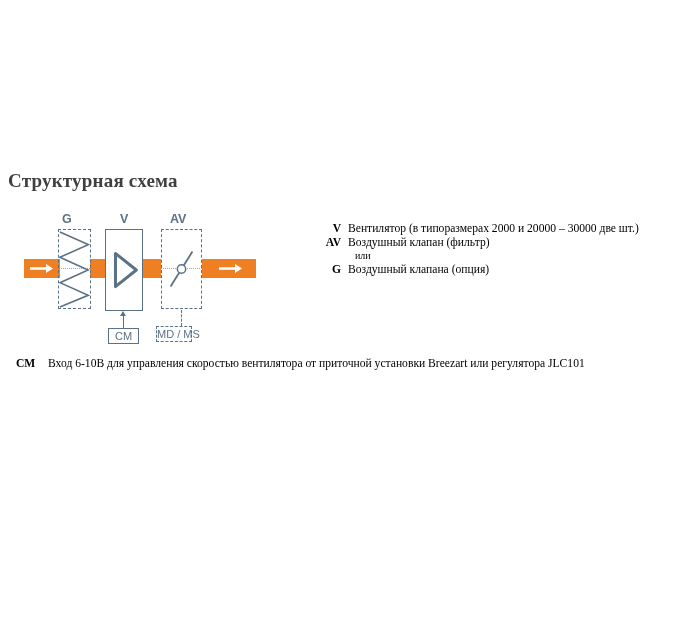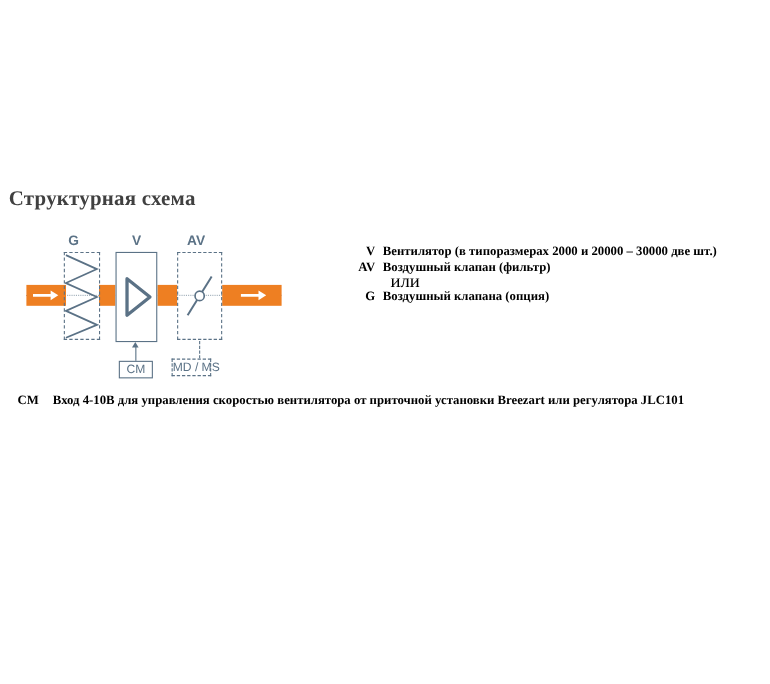--- a/index.html
+++ b/index.html
@@ -127,24 +127,24 @@
     color: #000000;
   }
   .legend-key {
     width: 30px;
     flex: 0 0 30px;
     text-align: right;
     font-weight: bold;
     padding-right: 7px;
     box-sizing: border-box;
   }
-  .legend-desc { flex: 1 1 auto; white-space: nowrap; font-weight: bold; }
+  .legend-desc { flex: 1 1 auto; white-space: nowrap; }
   .legend-cont {
     padding-left: 37px;
-    font-size: 17px;
+    font-size: 10px;
     line-height: 13.6px;
     color: #000000;
   }
 
   
   #footnote {
     position: absolute;
     left: 16px;
     top: 357px;
     display: flex;
@@ -245,14 +245,14 @@
 
 
   <div class="legend-row">
     <span class="legend-key">G</span>
     <span class="legend-desc">Воздушный клапана (опция)</span>
   </div>
 </div>
 
 <div id="footnote">
   <span class="legend-key">CM</span>
-  <span class="legend-desc">Вход 4-10В для управления скоростью вентилятора от приточной установки Breezart или регулятора JLC101</span>
+  <span class="legend-desc">Вход 6-10В для управления скоростью вентилятора от приточной установки Breezart или регулятора JLC101</span>
 </div>
 
 </body></html>

